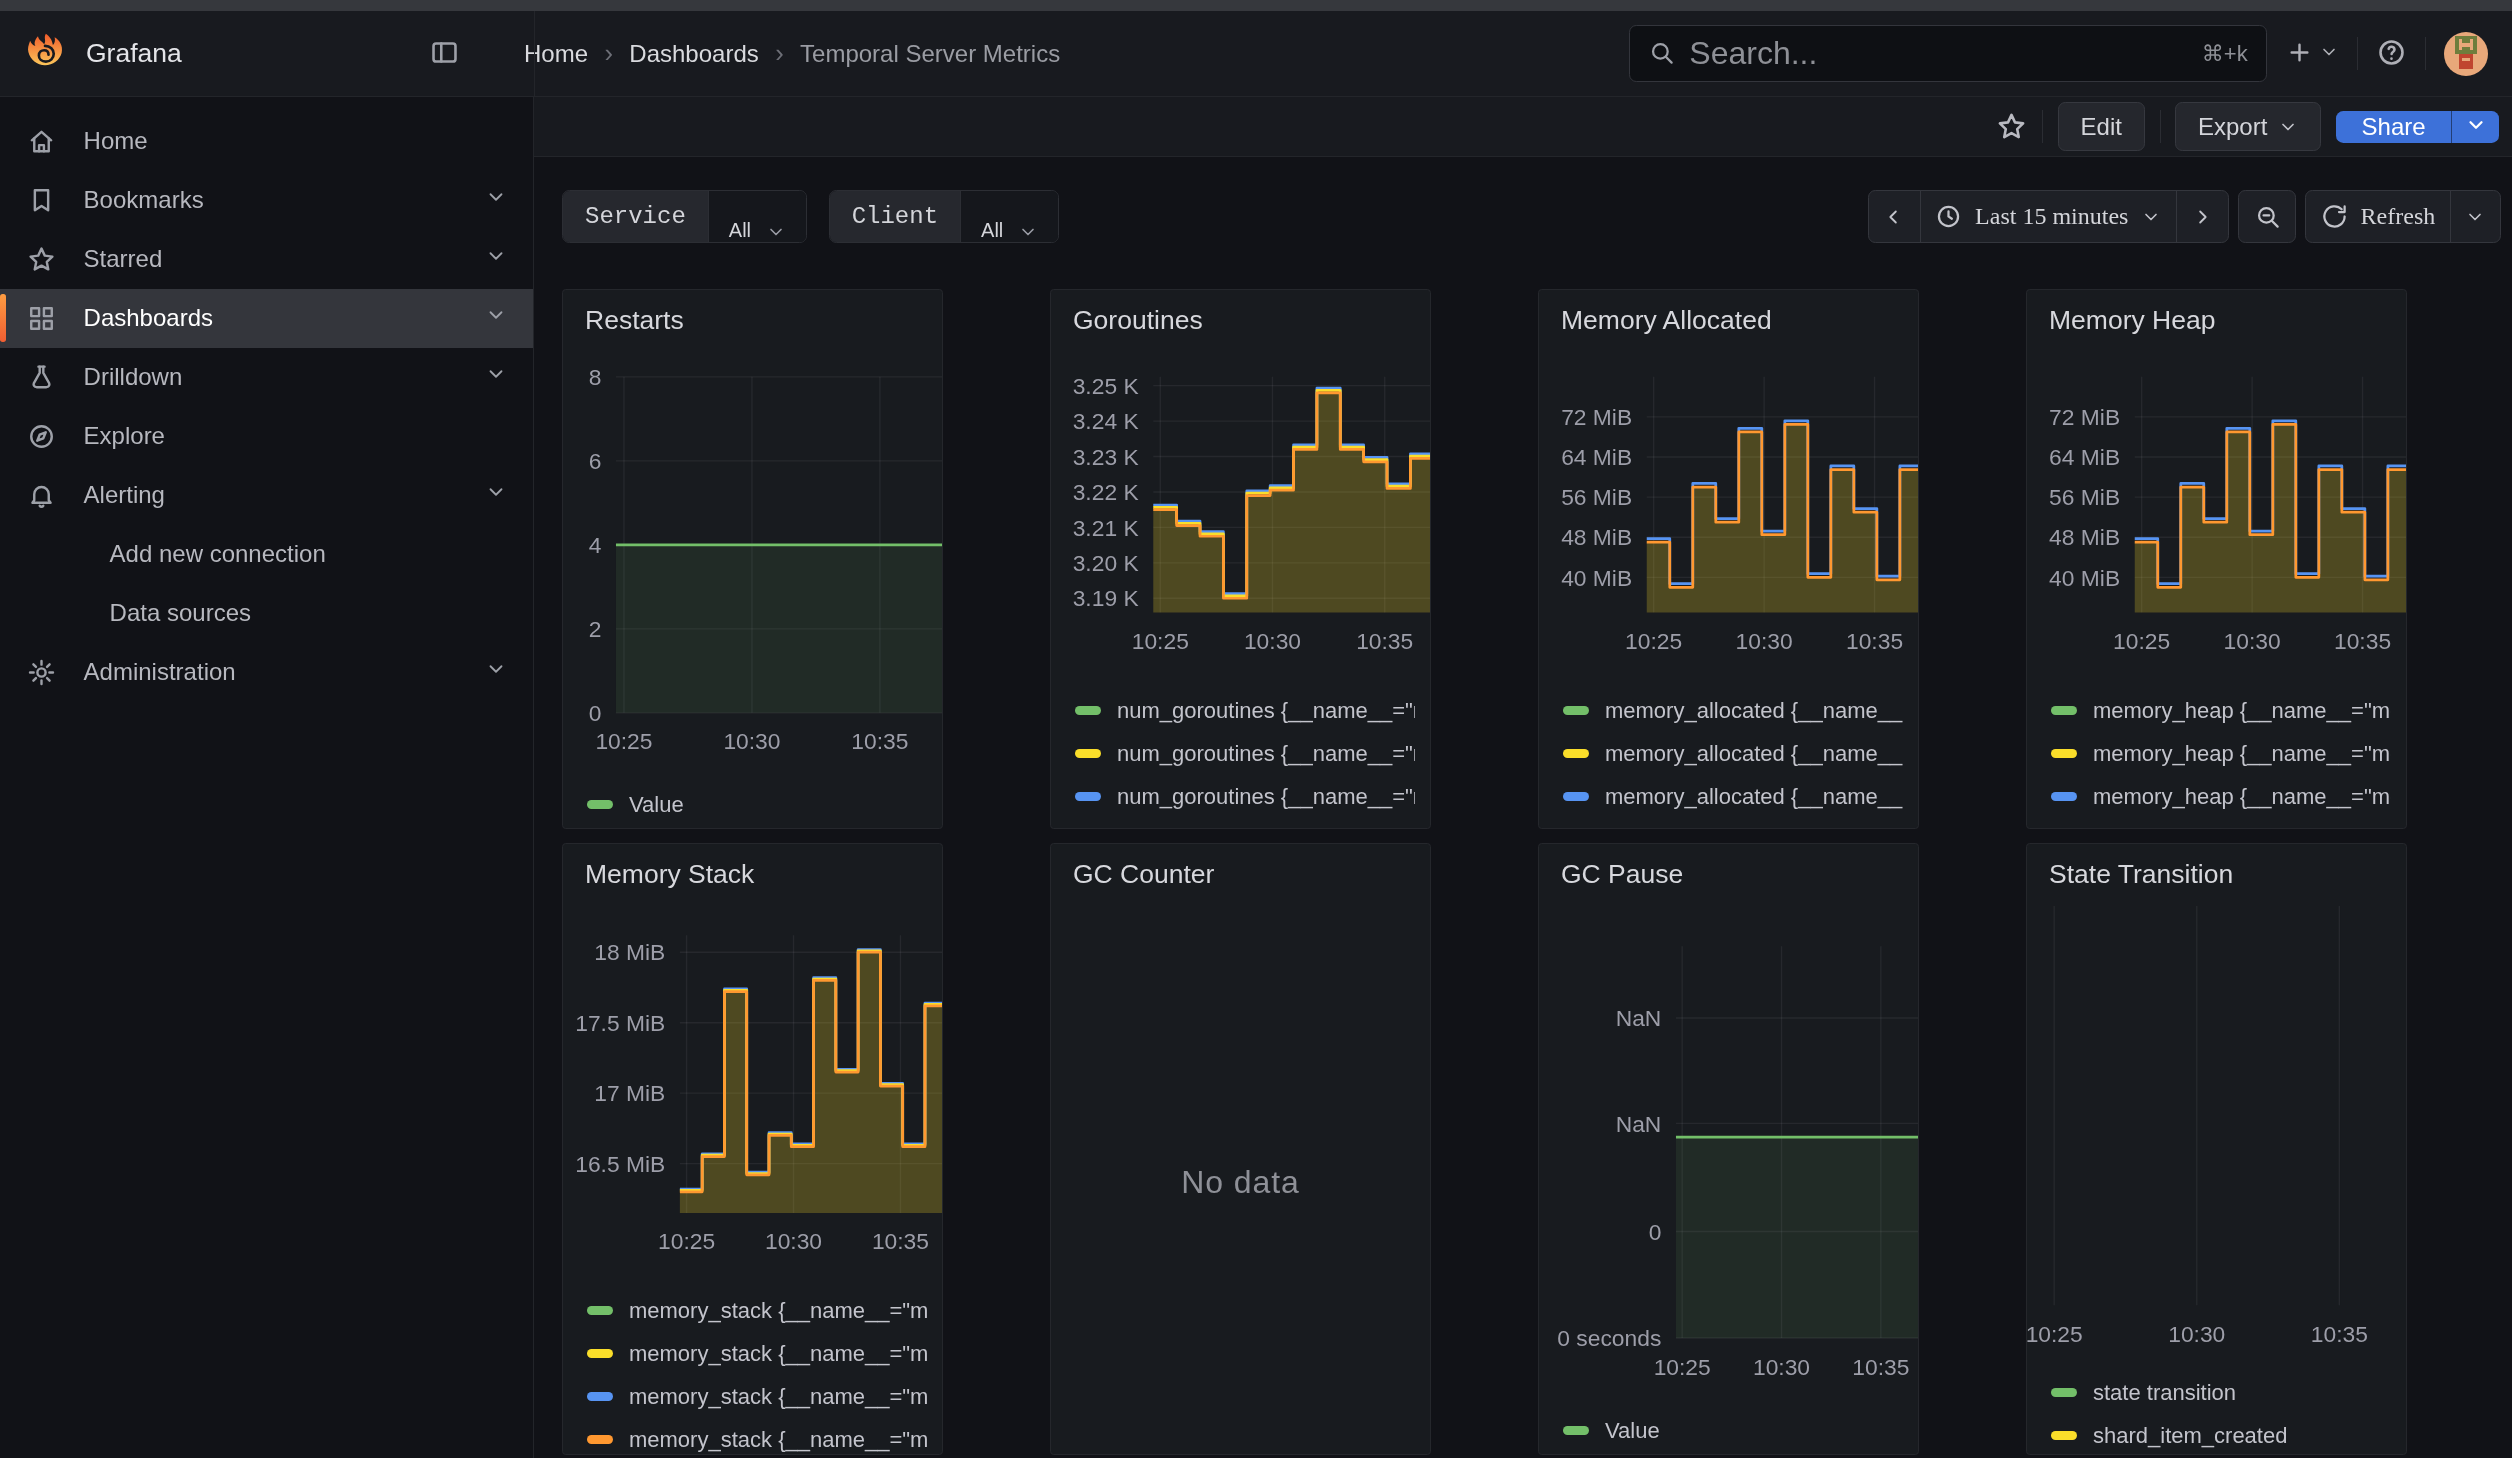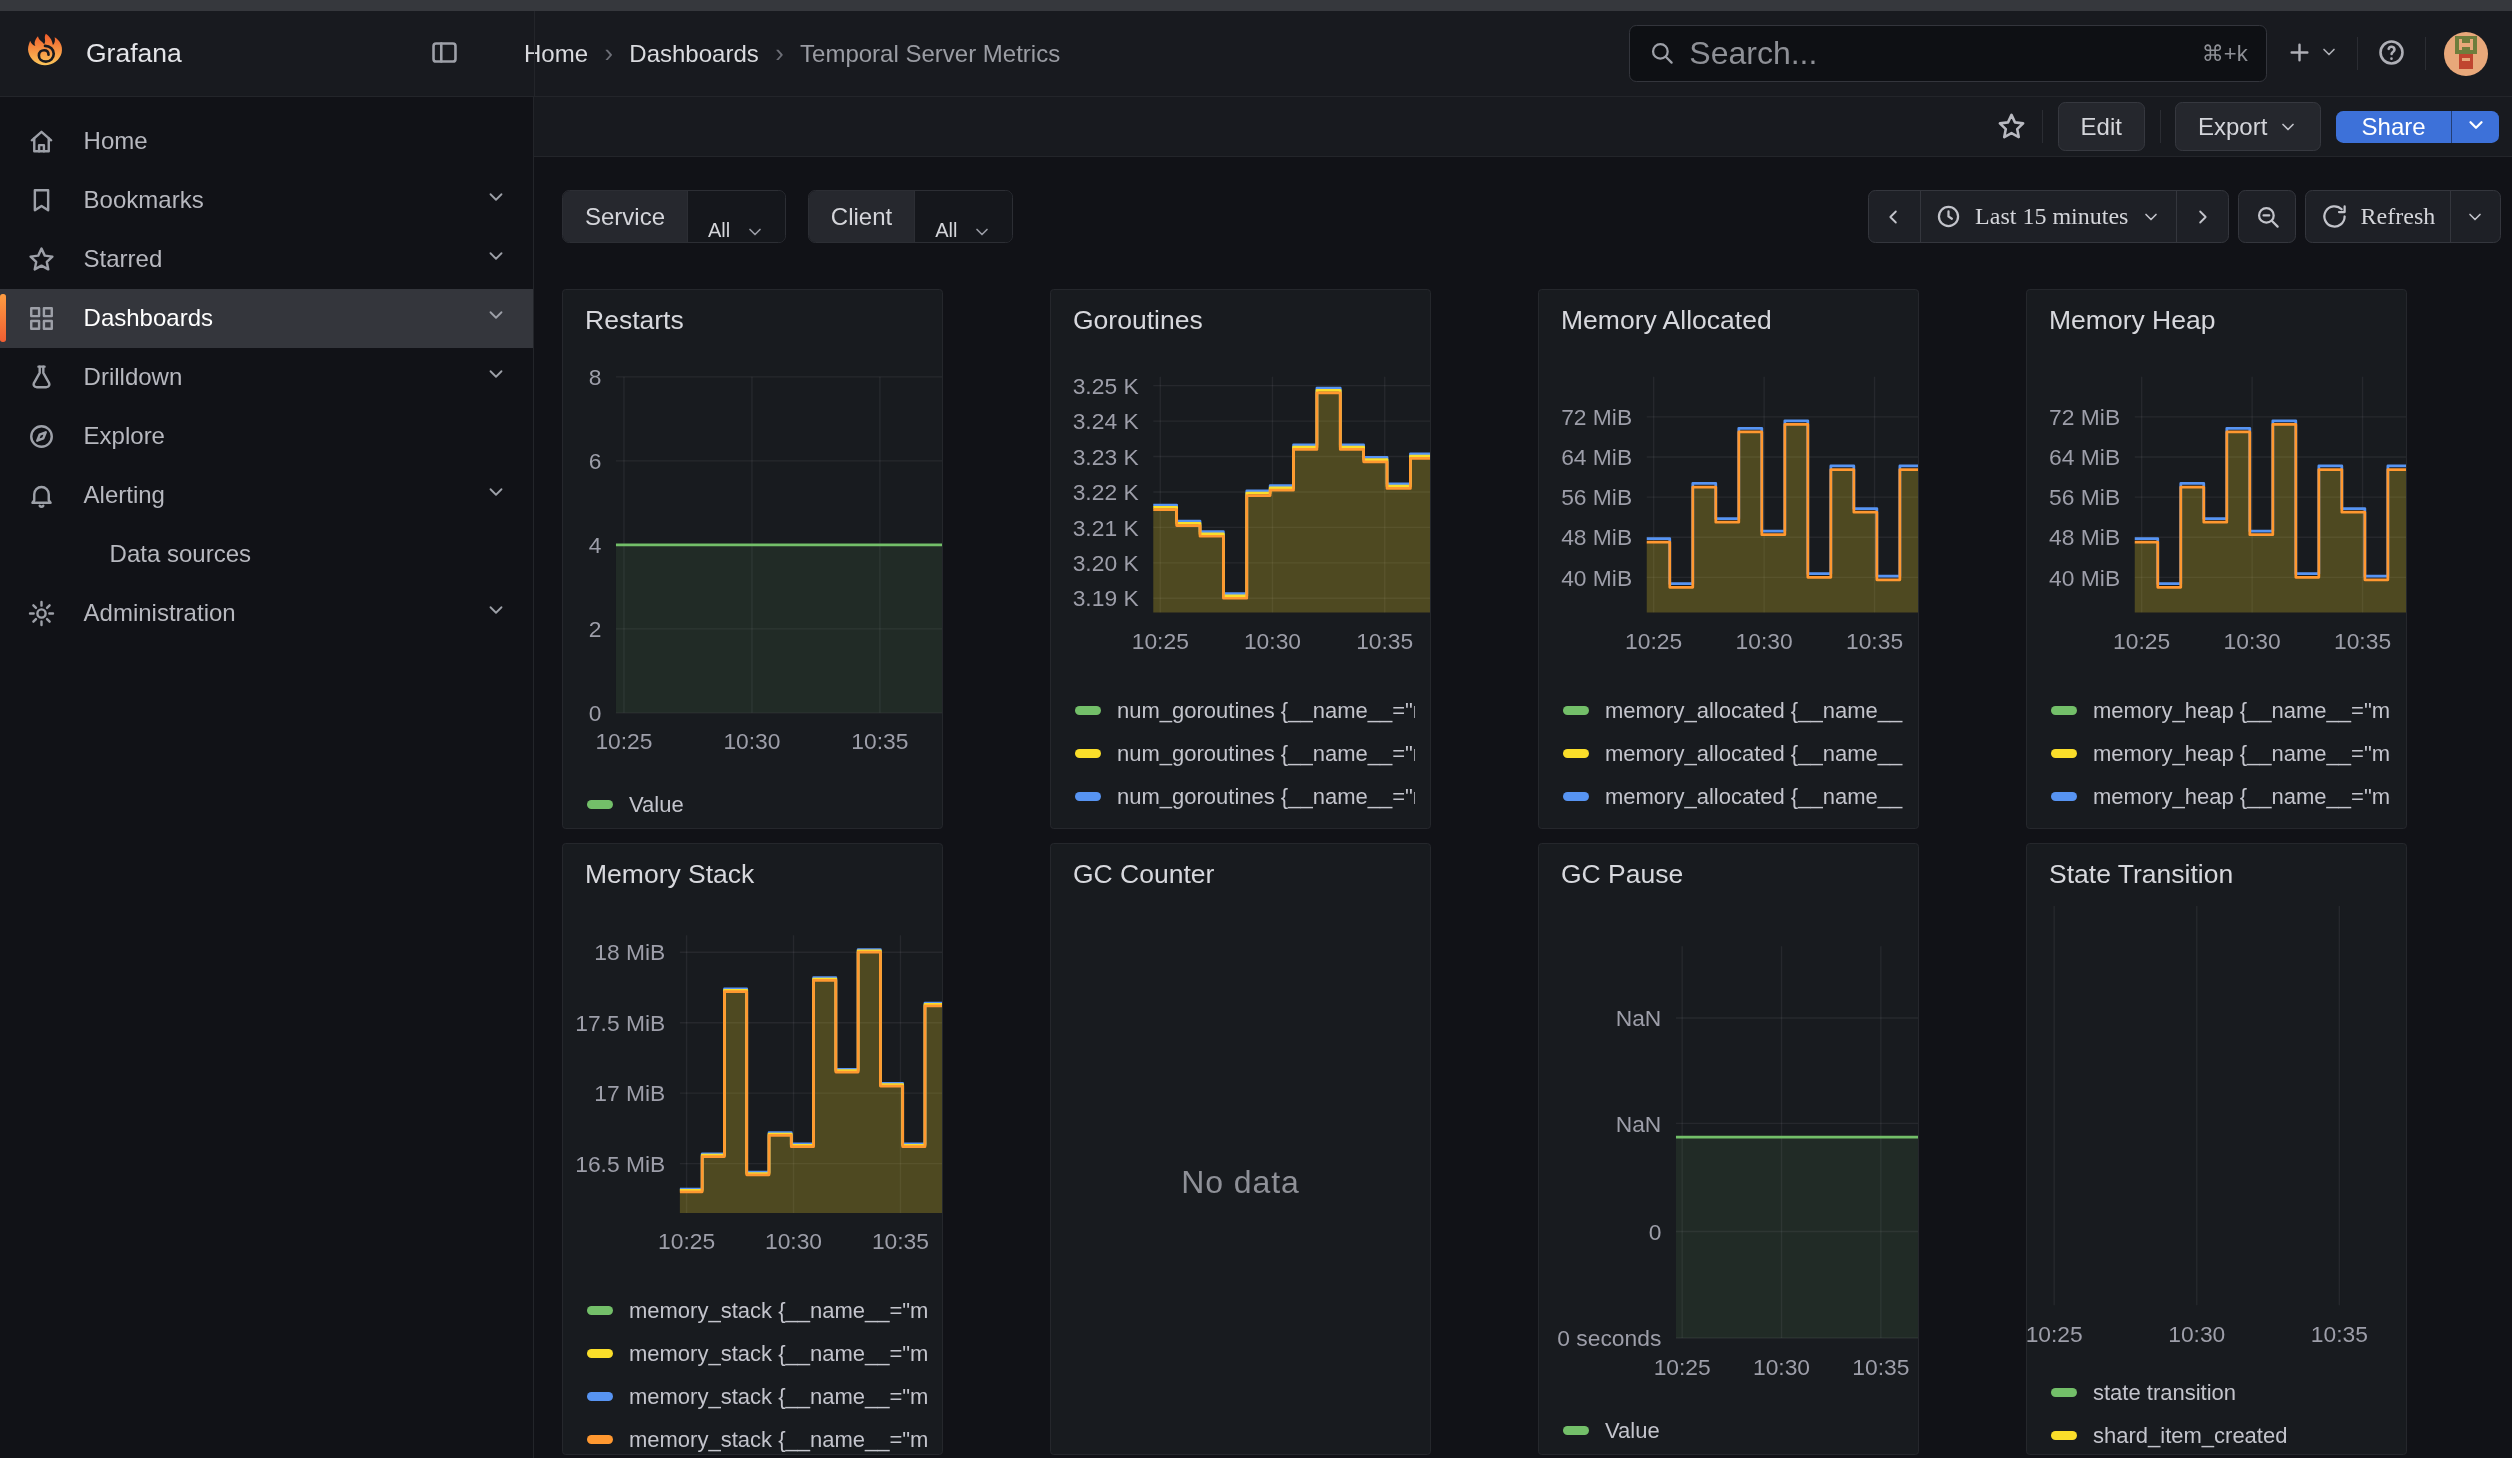--- a/index.html
+++ b/index.html
@@ -54,21 +54,21 @@
   .share-main { background:#3d71d9; color:#fff; font-size:24px; font-weight:500; display:flex;
     align-items:center; padding:0 25.6px; border-radius:7.3px 0 0 7.3px; }
   .share-chev { width:48px; background:#3d71d9; border-left:1.8px solid rgba(10,12,18,0.5);
     border-radius:0 7.3px 7.3px 0; display:flex; align-items:center; justify-content:center; color:#fff; }
 
   .dash-area { position:absolute; left:0; top:60px; right:0; bottom:0; background:#111217; }
 
   .filters { position:absolute; left:28px; top:33px; display:flex; gap:22px; }
   .filter { display:flex; height:53px; border-radius:7.3px; overflow:hidden; border:0.9px solid #2c2e34; }
   .filter .flabel { background:#26282e; display:flex; align-items:center; padding:0 22px;
-    font-size:24px; color:#d4d5da; }
+    font-size:24px; color:#d4d5da;font-family:Liberation Mono, monospace; }
   .filter .fvalue { background:#15171c; display:flex; align-items:flex-end; gap:14.6px; padding:0 20px;
     font-size:20px; color:#d4d5da; border-left:0.9px solid #2c2e34; cursor:pointer; }
   .filter .fvalue .fchev { color:#9a9ca5; display:flex; }
 
   .timebar { position:absolute; right:11px; top:33px; display:flex; align-items:center; gap:9px; }
   .seg-group { display:flex; height:53px; border:0.9px solid #34363d; border-radius:7.3px;
     background:#1e2026; overflow:hidden; }
   .seg { display:flex; align-items:center; justify-content:center; gap:12.8px; padding:0 14.6px;
     color:#d4d5da; font-size:24px; cursor:pointer;font-family:Liberation Serif, serif; }
   .seg + .seg { border-left:0.9px solid #34363d; }
@@ -237,20 +237,23 @@
     <span class="nicon">
         <svg width="29" height="29" viewBox="0 0 24 24" stroke="currentColor" fill="none" stroke-width="2" stroke-linecap="round" stroke-linejoin="round">
           <path d="M18 16v-5a6 6 0 0 0-12 0v5l-1.5 2h15z"></path>
           <path d="M10.5 20.5a1.8 1.8 0 0 0 3 0"></path>
         </svg>
       </span>
     <span class="nlabel">Alerting</span>
     <span class="nchev"><svg width="22" height="22" viewBox="0 0 24 24" stroke="currentColor" fill="none" stroke-width="2" stroke-linecap="round" stroke-linejoin="round">
           <path d="M6 9l6 6 6-6"></path>
         </svg></span>
+  </div>
+  <div class="nav-item sub">
+    <span class="nlabel">Add new connection</span>
   </div>
   <div class="nav-item sub">
     <span class="nlabel">Data sources</span>
   </div>
   <div class="nav-item">
     <span class="nicon">
         <svg width="29" height="29" viewBox="0 0 24 24" stroke="currentColor" fill="none" stroke-width="2" stroke-linecap="round">
           <circle cx="12" cy="12" r="3.4"></circle>
           <path d="M12 2.5v3M12 18.5v3M2.5 12h3M18.5 12h3M5.3 5.3l2.1 2.1M16.6 16.6l2.1 2.1M18.7 5.3l-2.1 2.1M7.4 16.6l-2.1 2.1"></path>
         </svg>

